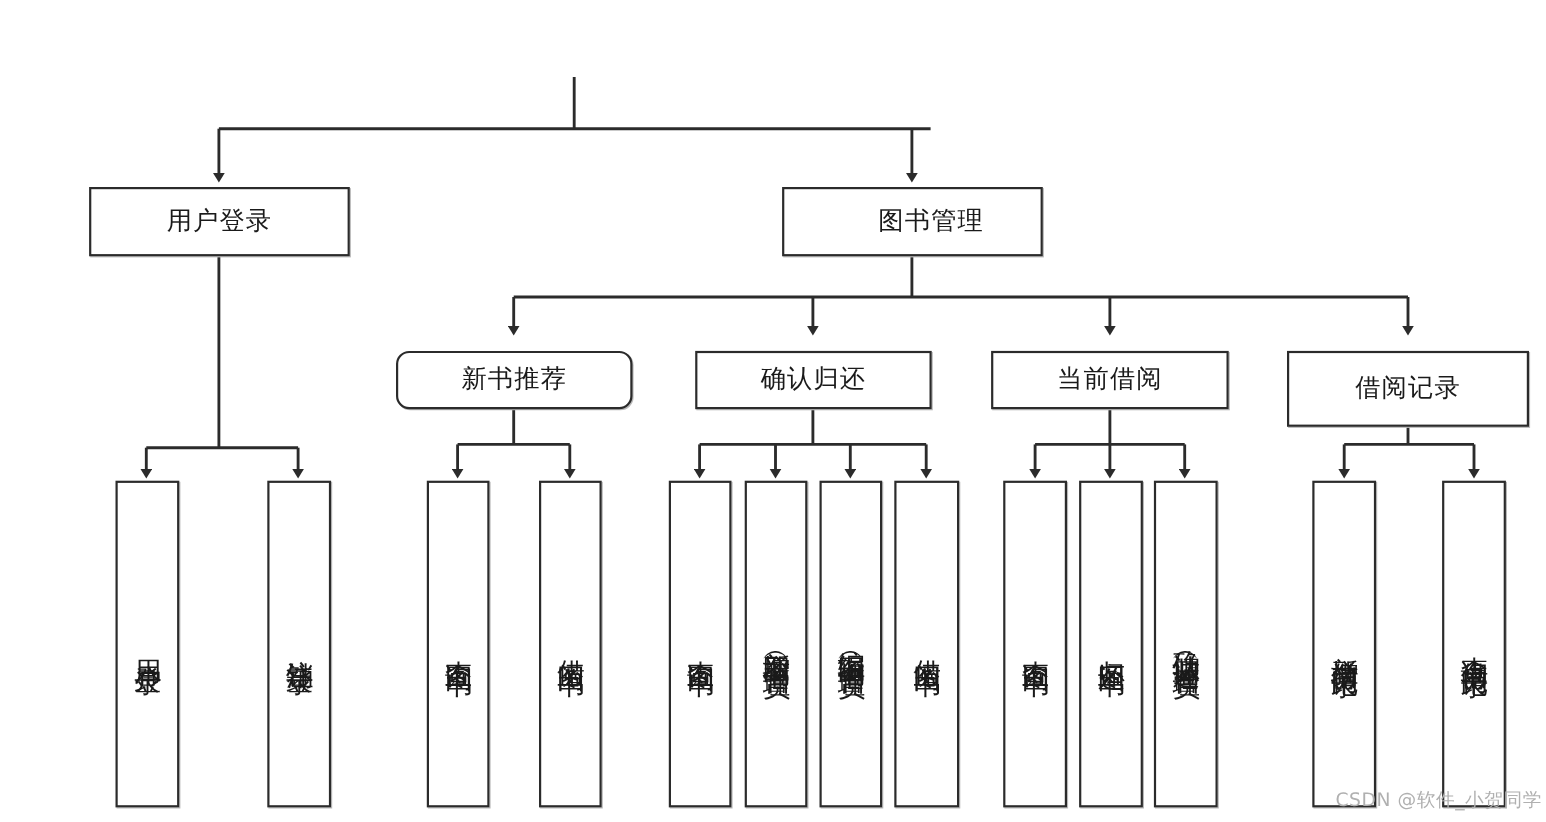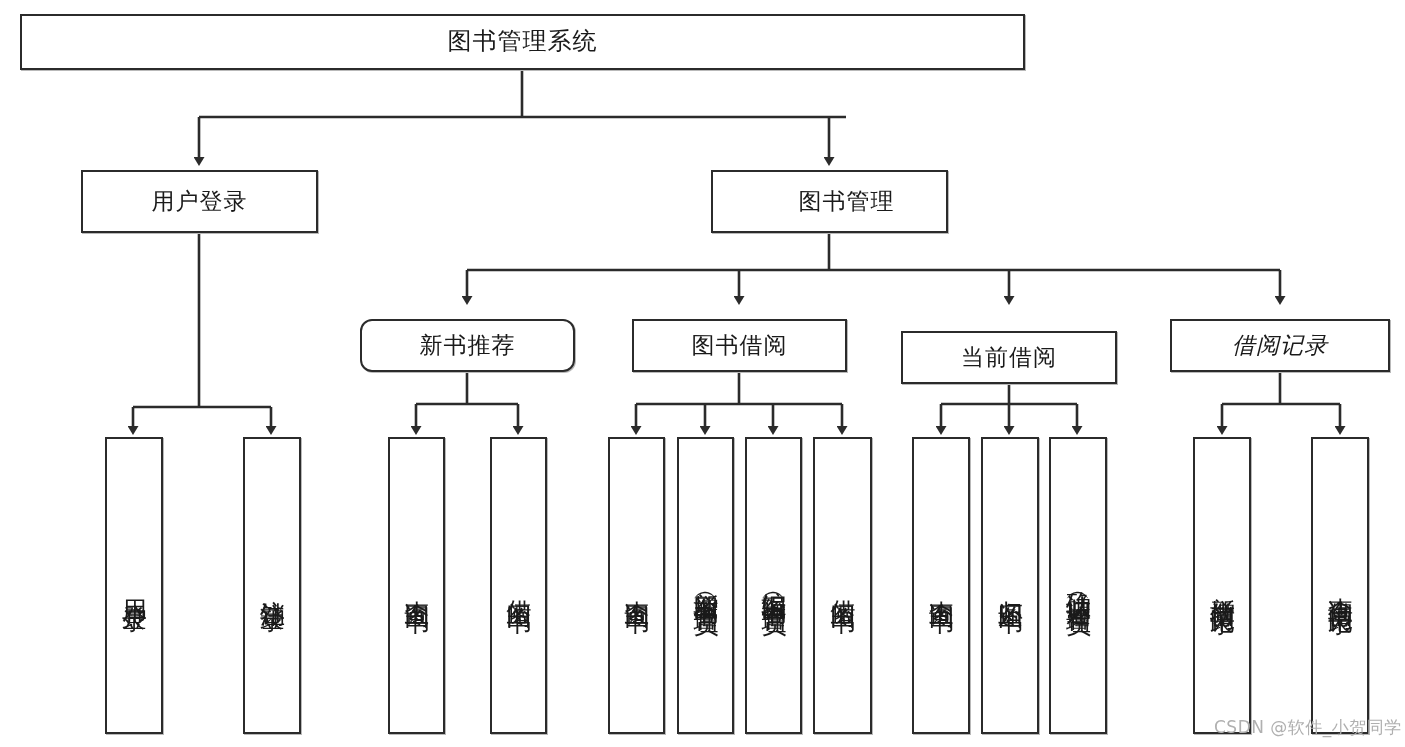--- a/index.html
+++ b/index.html
@@ -120,45 +120,42 @@
       <path d="M1009,404 L1009,427" marker-end="url(#arrow)"></path>
       <path d="M1077,404 L1077,427" marker-end="url(#arrow)"></path>
 
       <path d="M1280,372 L1280,404"></path>
       <path d="M1222,404 L1340,404"></path>
       <path d="M1222,404 L1222,427" marker-end="url(#arrow)"></path>
       <path d="M1340,404 L1340,427" marker-end="url(#arrow)"></path>
     </g>
   </svg>
 
-  <div class="node horiz root" style="left:20px; top:14px; width:1005px; height:56px;">
-    <span class="label">图书管理系统</span>
-  </div>
 
   <div class="node horiz" style="left:81px; top:170px; width:237px; height:63px;">
     <span class="label">用户登录</span>
   </div>
 
   <div class="node horiz" style="left:711px; top:170px; width:237px; height:63px;padding-left:34px;">
     <span class="label">图书管理</span>
   </div>
 
   <div class="node horiz" style="left:360px; top:319px; width:215px; height:53px;border-radius:12px;">
     <span class="label">新书推荐</span>
   </div>
 
   <div class="node horiz" style="left:632px; top:319px; width:215px; height:53px;">
-    <span class="label">图书借阅</span>
-  </div>
-
-  <div class="node horiz" style="left:901px; top:331px; width:216px; height:53px;">
+    <span class="label">确认归还</span>
+  </div>
+
+  <div class="node horiz" style="left:901px; top:319px; width:216px; height:53px;">
     <span class="label">当前借阅</span>
   </div>
 
-  <div class="node horiz" style="left:1170px; top:319px; width:220px; height:53px;font-style:italic;">
+  <div class="node horiz" style="left:1170px; top:319px; width:220px; height:69px;">
     <span class="label">借阅记录</span>
   </div>
 
   <div class="node vert" style="left:105px; top:437px; width:58px; height:297px;">
     <span class="label">用户登录</span>
   </div>
 
   <div class="node vert" style="left:243px; top:437px; width:58px; height:297px;">
     <span class="label">注销登录</span>
   </div>

